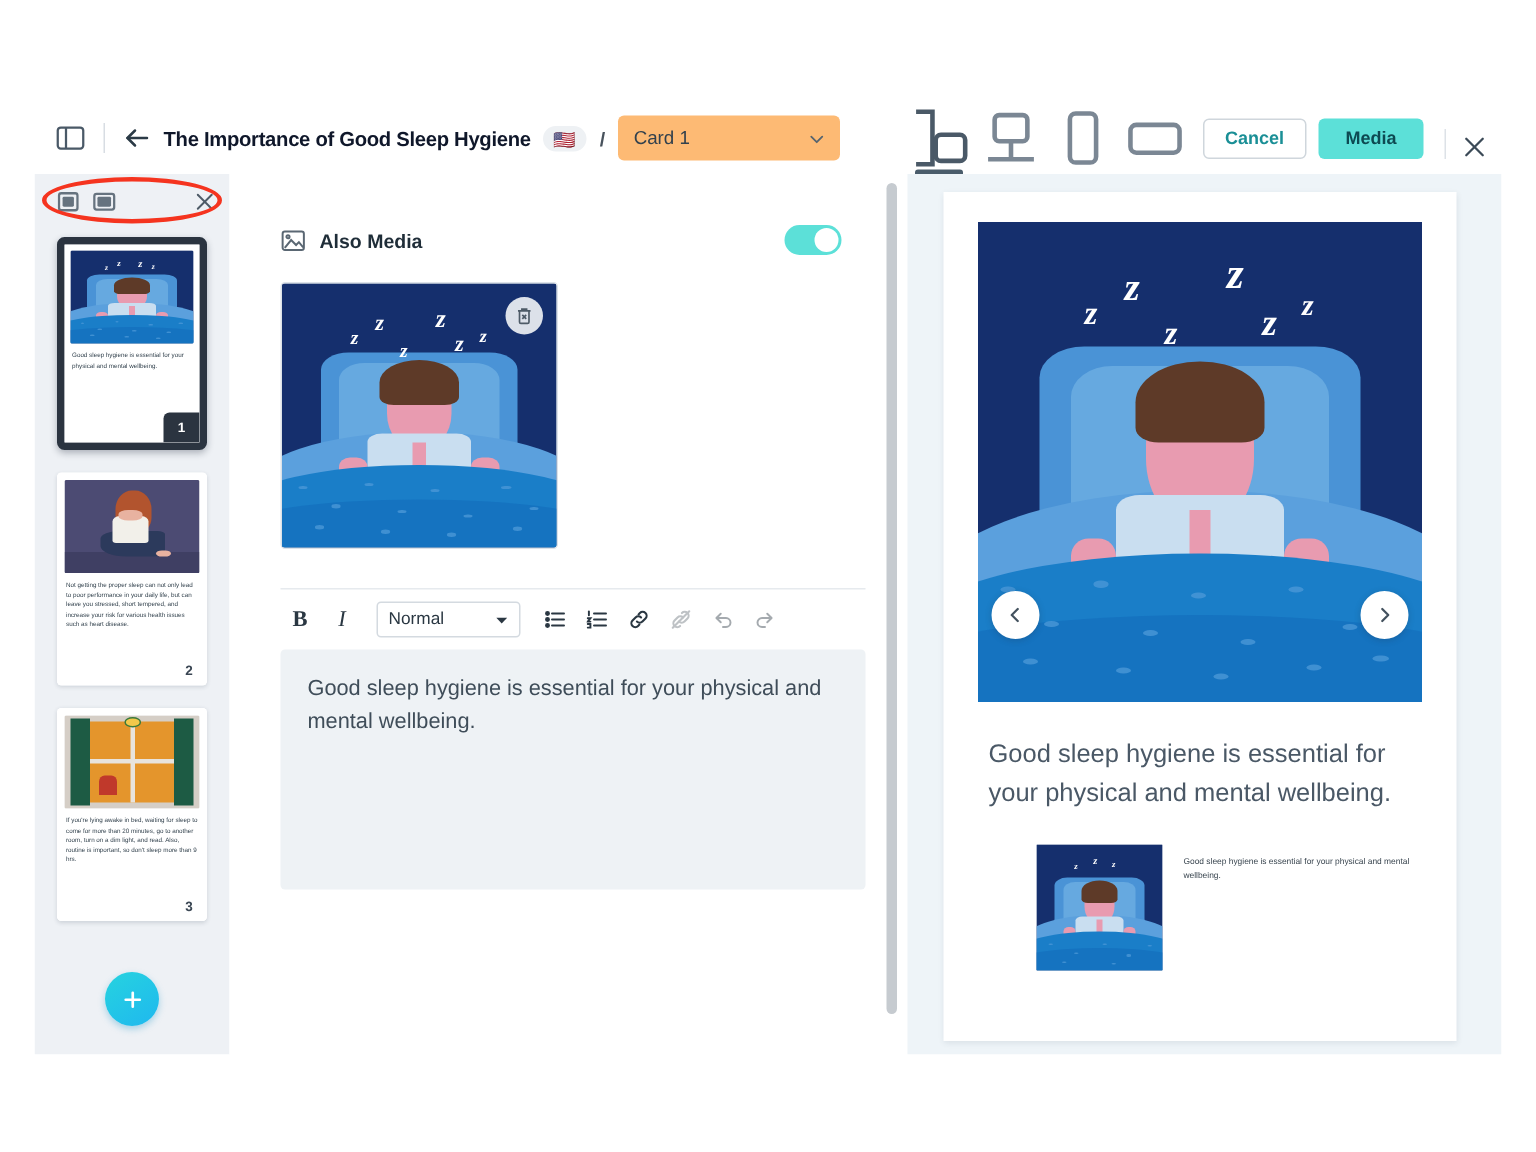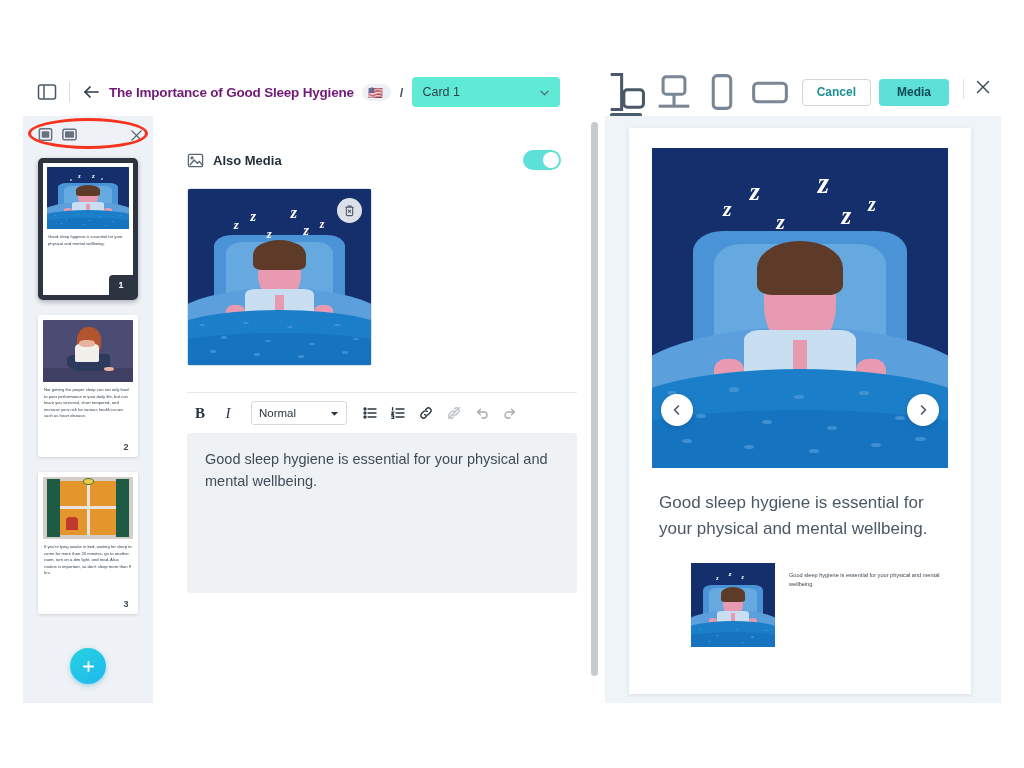--- a/index.html
+++ b/index.html
@@ -25,48 +25,48 @@
     height: 48px;
     display: flex; align-items: center;
     padding: 0 10px 0 14px;
     background: #fff;
     position: relative;
   }
   .panel-toggle-icon { width: 20px; height: 20px; flex: 0 0 auto; cursor: pointer; }
   .vdiv { width: 1px; height: 20px; background: #d8dde3; margin: 0 12px; }
   .back-arrow { width: 18px; height: 18px; margin-right: 9px; cursor: pointer; }
   .doc-title {
-    font-size: 13.5px; font-weight: bold; color: #701a75;
+    font-size: 13.5px; font-weight: bold; color: #0f172a;
     white-space: nowrap; letter-spacing: -0.2px;
   }
   .flag-pill {
     margin-left: 8px; background: #eef1f4; border-radius: 10px;
     padding: 3px 7px 2px; display: flex; align-items: center; cursor: pointer;
   }
   .flag-glyph { font-size: 12px; line-height: 1; }
   .slash { margin: 0 9px; color: #48525c; font-size: 13px; font-weight: bold; }
   .card-select {
-    width: 148px; height: 30px; background: #5eead4; border-radius: 4px;
+    width: 148px; height: 30px; background: #fdba74; border-radius: 4px;
     display: flex; align-items: center; justify-content: space-between;
     padding: 0 10px; cursor: pointer;
   }
   .card-select span { font-size: 12.5px; color: #32414d; }
   .chev { width: 11px; height: 11px; }
 
   .device-tabs { display: flex; align-items: center; margin-left: 42px; height: 48px; }
   .dev-tab {
     width: 48px; height: 48px; display: flex; align-items: center;
     justify-content: center; cursor: pointer; position: relative;
   }
   .dev-tab.active::after {
     content: ""; position: absolute; bottom: 0; left: 8px; right: 8px;
     height: 3px; background: #4a5c6b; border-radius: 2px 2px 0 0;
   }
 
-  .topbar-right { margin-left: auto; display: flex; align-items: flex-start; }
+  .topbar-right { margin-left: auto; display: flex; align-items: flex-end; }
   .btn-cancel {
     height: 27px; padding: 0 14px; border: 1px solid #cfd6dc;
     background: #fff; border-radius: 4px; color: #1a8f96;
     font-size: 12px; font-weight: bold; cursor: pointer;
     font-family: "Liberation Sans", sans-serif;
   }
   .btn-save {
     height: 27px; padding: 0 18px; border: none; margin-left: 8px;
     background: #5ce0d8; border-radius: 4px; color: #0d4a52;
     font-size: 12px; font-weight: bold; cursor: pointer;

